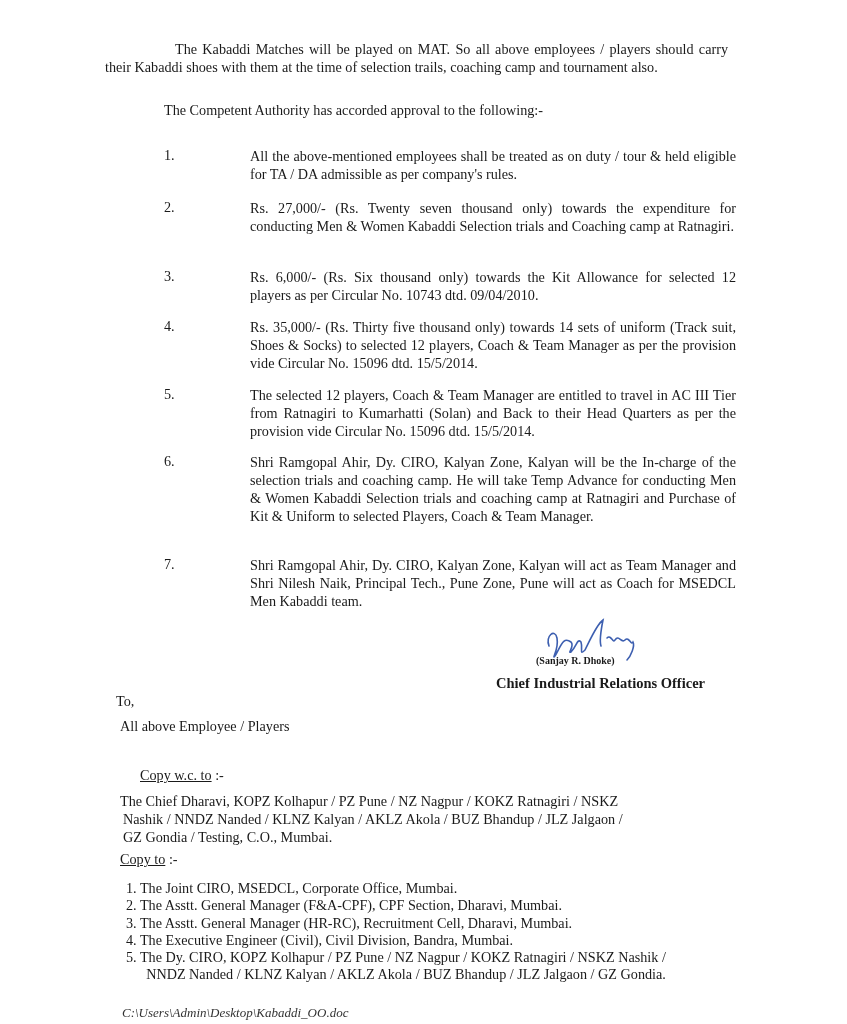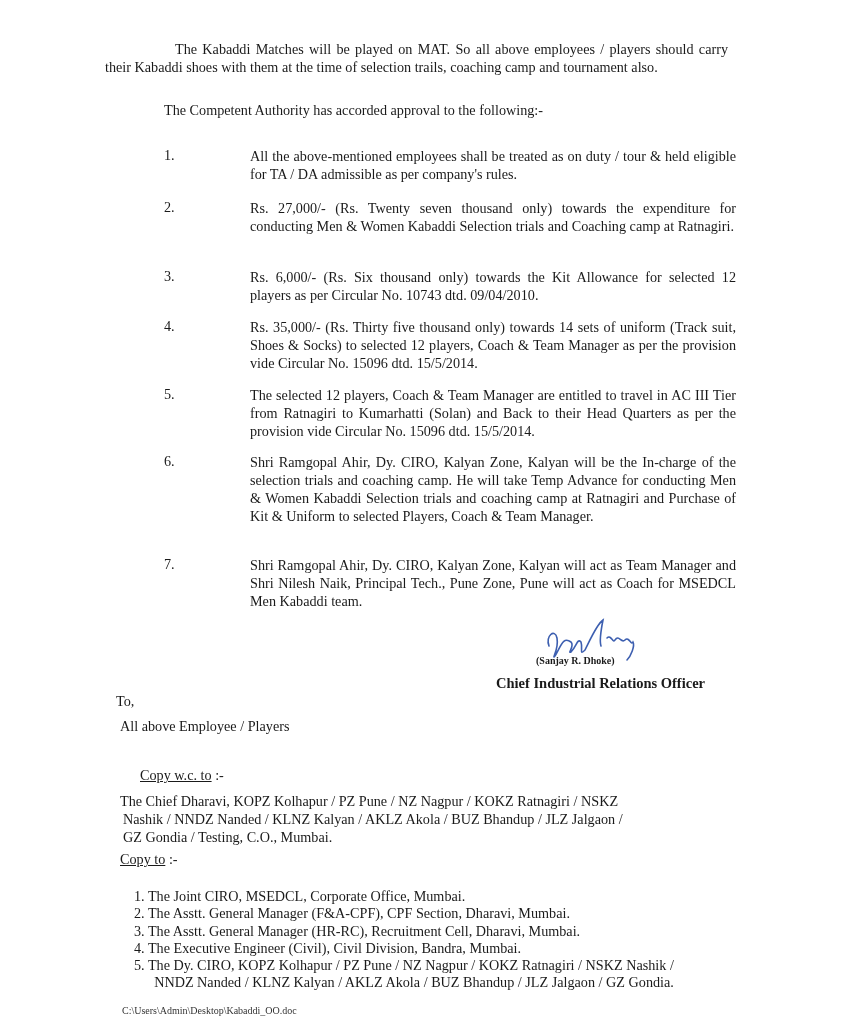--- a/index.html
+++ b/index.html
@@ -18,23 +18,23 @@
   .signature { left: 541px; top: 616px; width: 140px; height: 52px; }
   .sig-name { left: 536px; top: 655px; font-weight: bold; font-size: 10px; }
   .sig-title { left: 496px; top: 675px; font-weight: bold; font-size: 14.5px; text-align: center; }
   .to { left: 116px; top: 693px; }
   .addr { left: 120px; top: 718px; line-height: 17px; }
   .ul { text-decoration: underline; }
   .copywc { left: 120px; top: 767px; margin-left: 20px; }
   .ce { left: 120px; top: 792px; line-height: 18px; width: 560px; }
   .ce .l2 { padding-left: 3px; }
   .copyto { left: 120px; top: 851px; }
-  .copylist { left: 122px; top: 876px; line-height: 17.3px; margin: 12px; padding: 0; list-style: none; }
+  .copylist { left: 122px; top: 876px; line-height: 17.3px; margin: 4px; padding: 0; list-style: none; }
   .copylist .cont { padding-left: 12px; text-align: right; }
-  .footer { left: 122px; top: 1005px; font-size: 10px; color: #333; }
+  .footer { left: 122px; top: 1005px; font-size: 13px; color: #333; font-style: italic; }
 </style>
 </head>
 <body>
 
 <div class="abs para intro">
   <div class="first-line"><span class="bold">The Kabaddi Matches will be played on MAT.</span><span> So all above employees / players should carry their Kabaddi shoes with them at the time of selection trails, coaching camp and tournament also.</span></div>
 </div>
 
 <div class="abs approval">The Competent Authority has accorded approval to the following:-</div>
 

